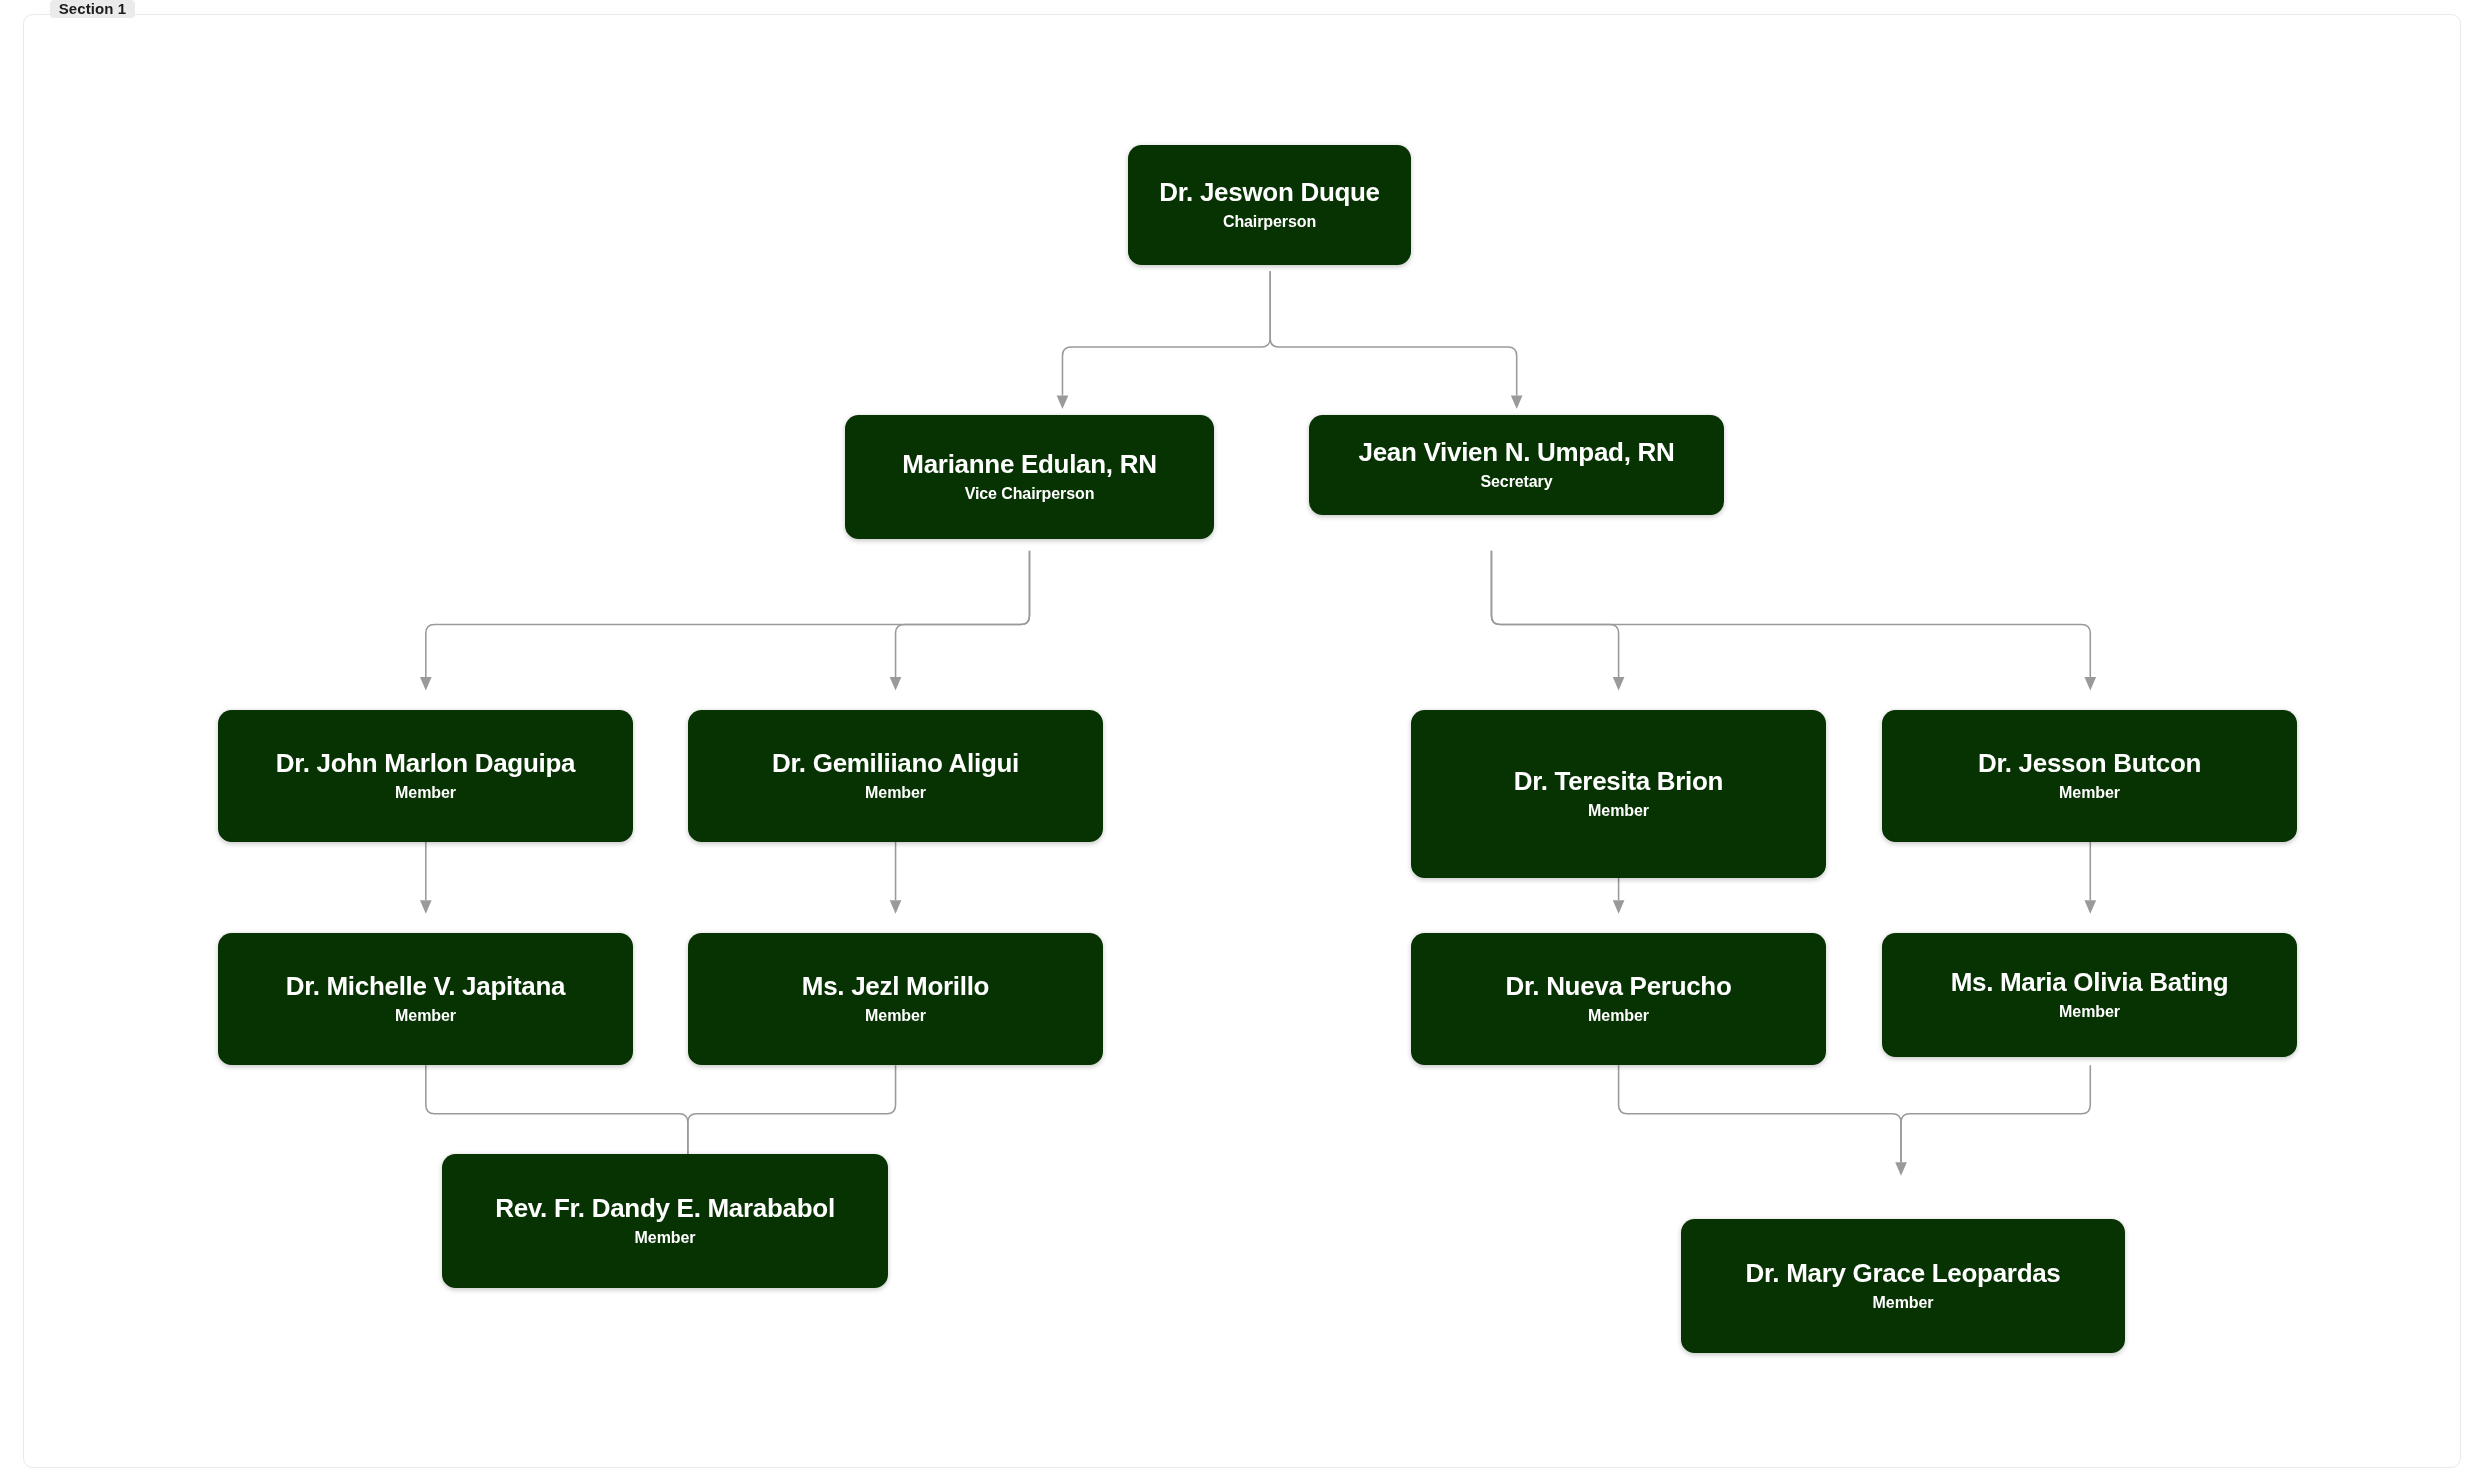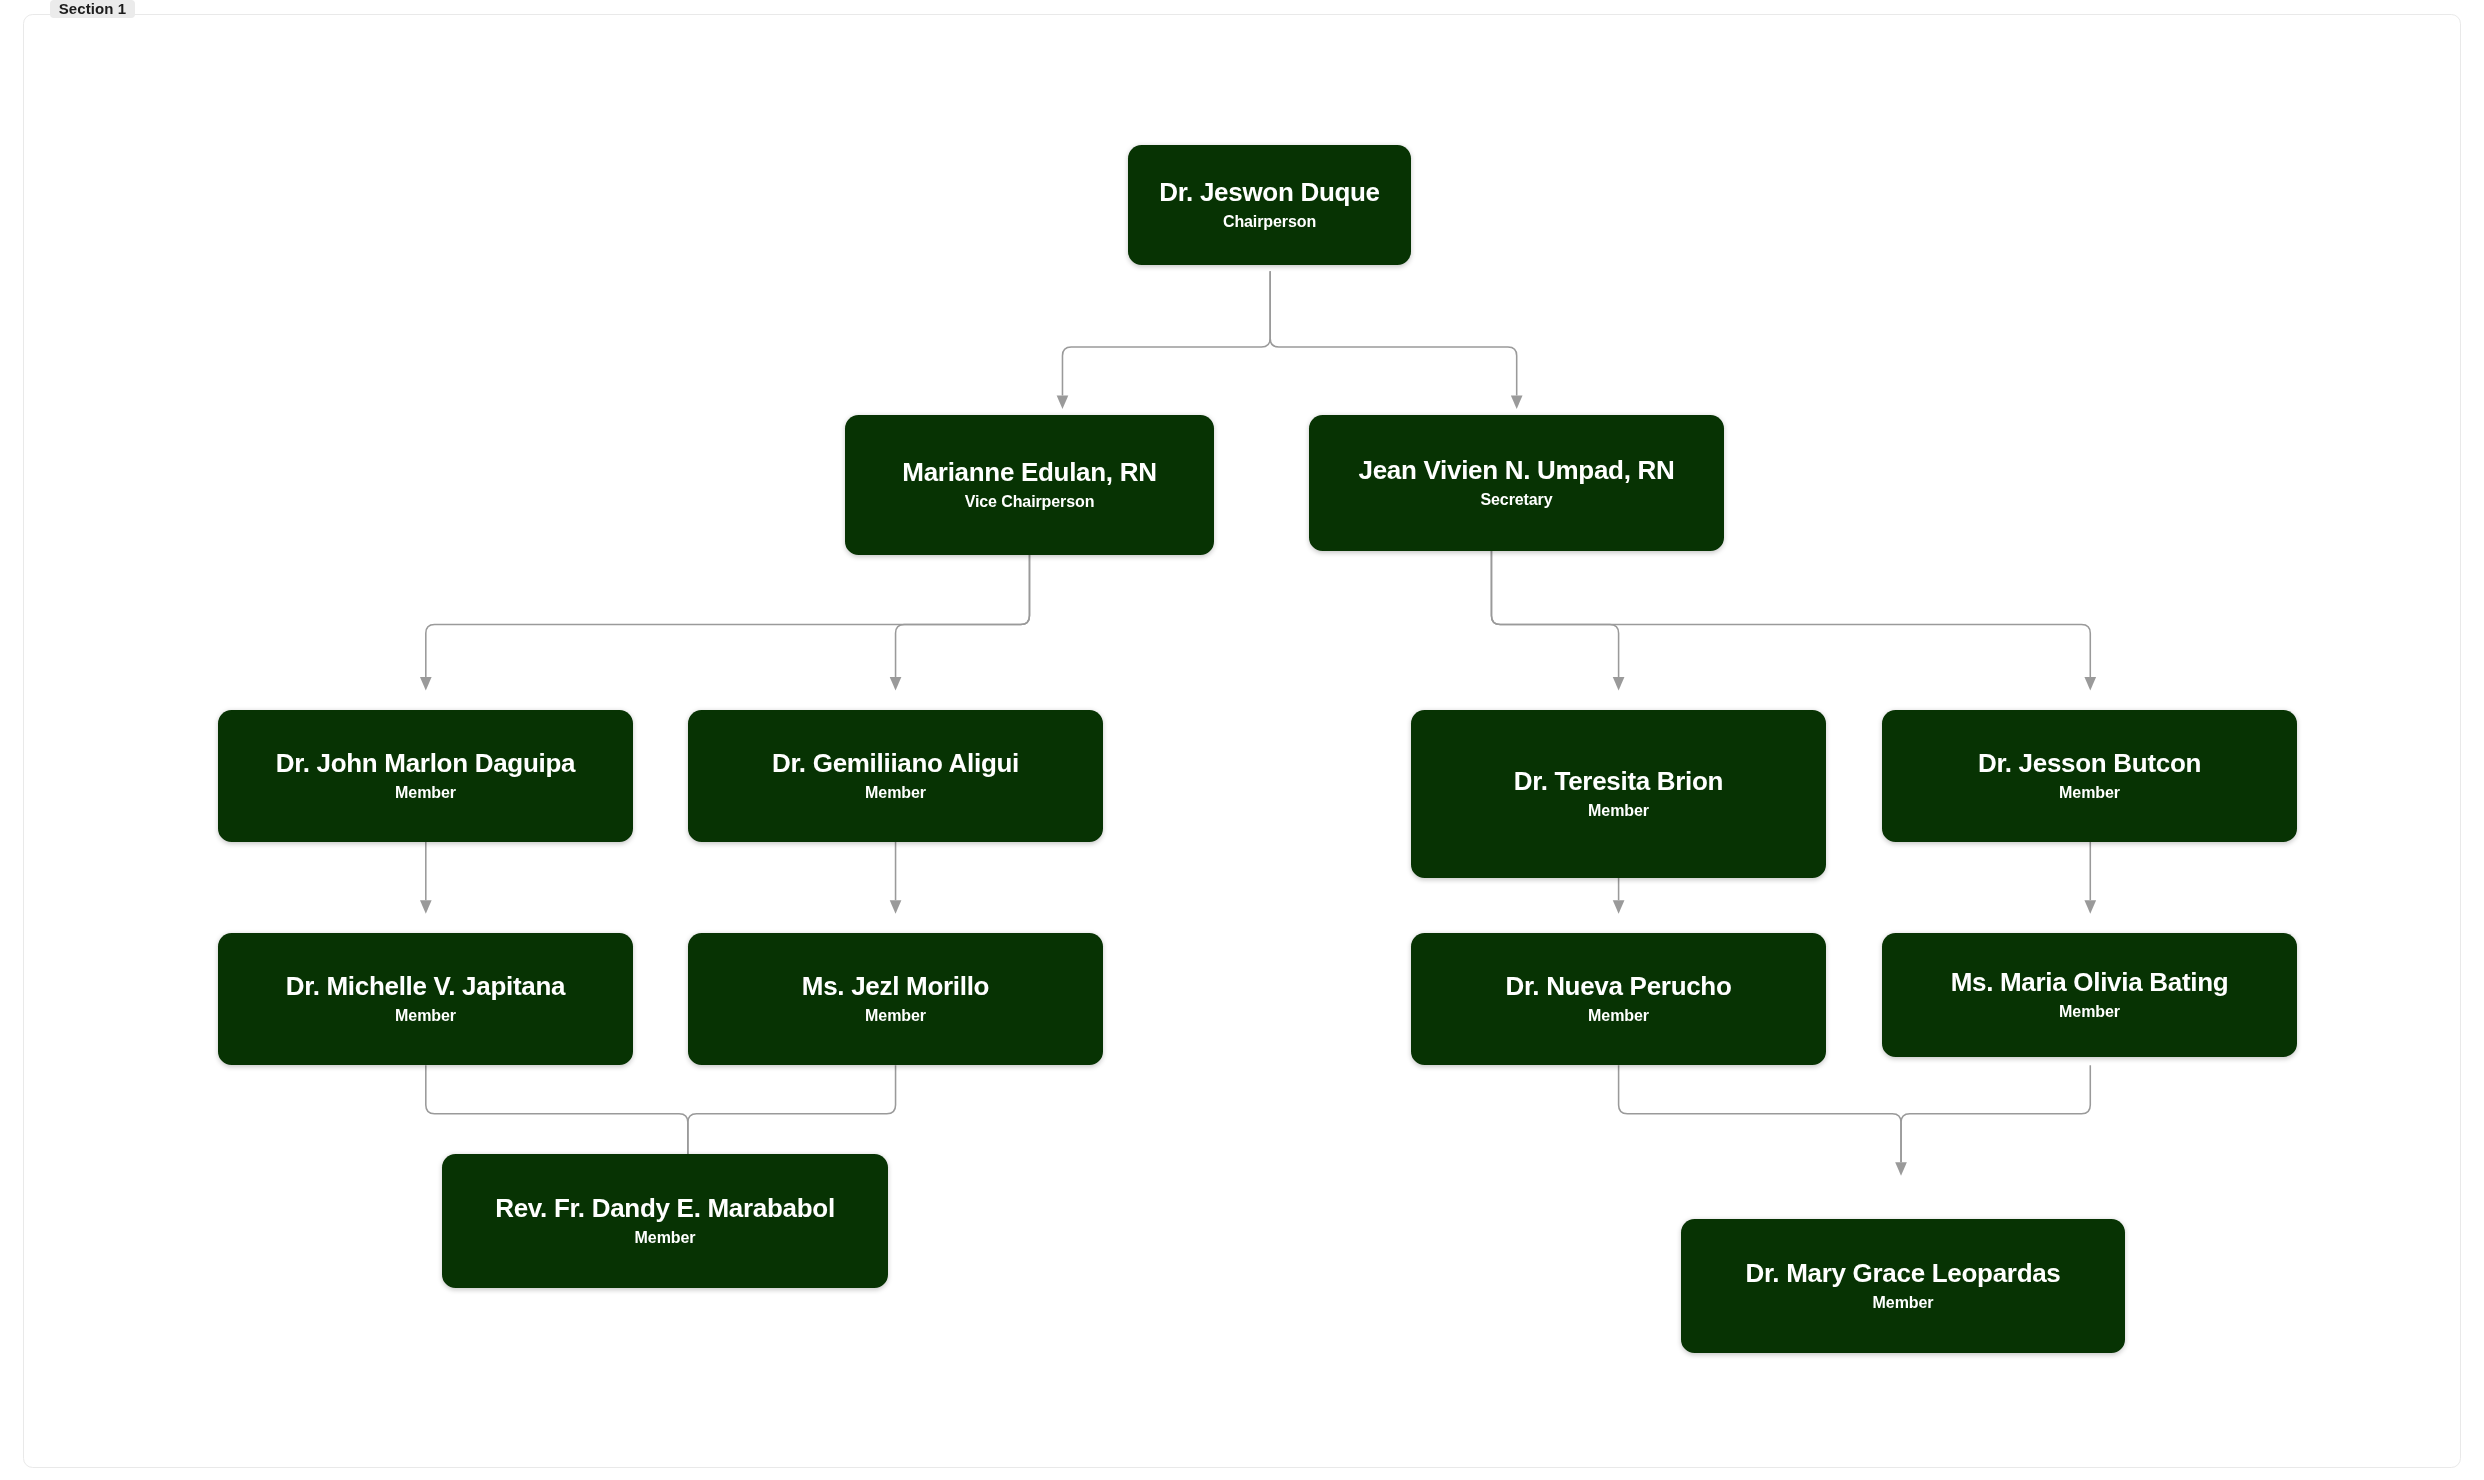--- a/index.html
+++ b/index.html
@@ -155,26 +155,26 @@
       <path d="M 1643 1082 L 1643 1123 Q 1643 1132 1652 1132 L 1925 1132 Q 1934 1132 1934 1141 L 1934 1182"></path>
       <polygon points="1928,1182 1940,1182 1934,1196"></polygon>
       <path d="M 2129 1082 L 2129 1123 Q 2129 1132 2120 1132 L 1943 1132 Q 1934 1132 1934 1141 L 1934 1182"></path>
     </svg>
 
     <div class="node" style="left:1104px; top:130px; width:283px; height:120px;">
       <div class="node-name">Dr. Jeswon Duque</div>
       <div class="node-role">Chairperson</div>
     </div>
 
-    <div class="node" style="left:821px; top:400px; width:369px; height:140px;">
+    <div class="node" style="left:821px; top:400px; width:369px; height:124px;">
       <div class="node-name">Marianne Edulan, RN</div>
       <div class="node-role">Vice Chairperson</div>
     </div>
 
-    <div class="node" style="left:1285px; top:400px; width:415px; height:136px;">
+    <div class="node" style="left:1285px; top:400px; width:415px; height:100px;">
       <div class="node-name">Jean Vivien N. Umpad, RN</div>
       <div class="node-role">Secretary</div>
     </div>
 
     <div class="node" style="left:194px; top:695px; width:415px; height:132px;">
       <div class="node-name">Dr. John Marlon Daguipa</div>
       <div class="node-role">Member</div>
     </div>
 
     <div class="node" style="left:664px; top:695px; width:415px; height:132px;">

